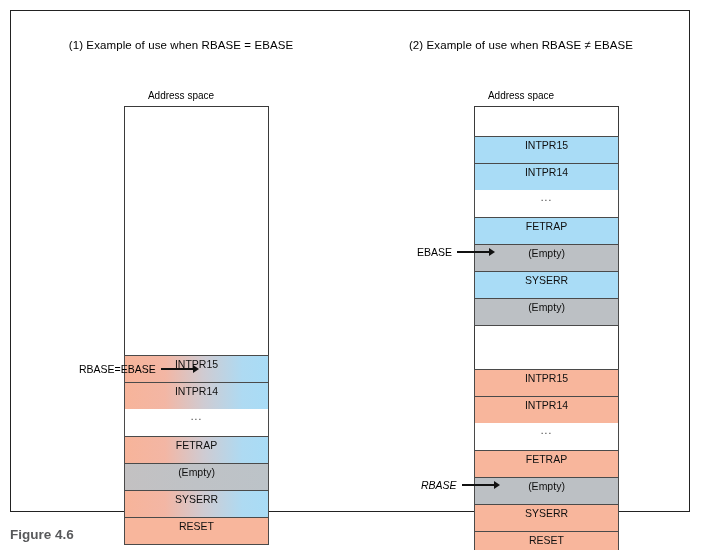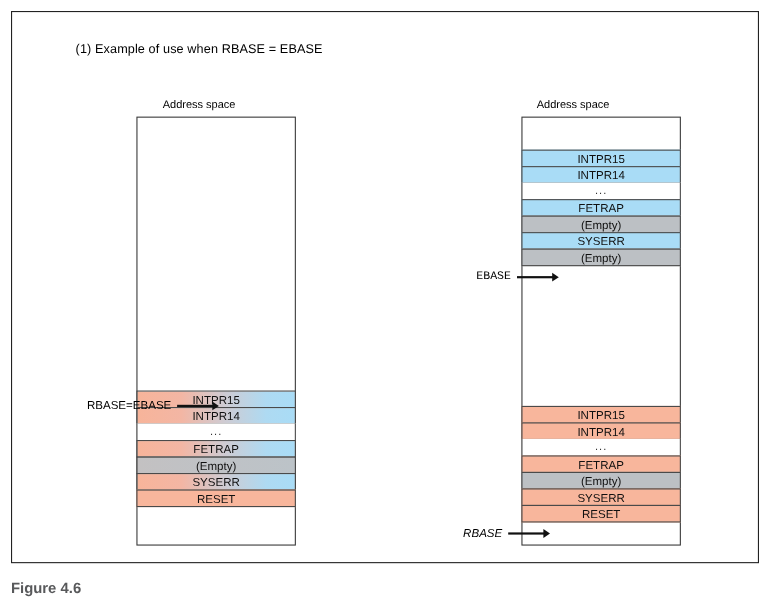--- a/index.html
+++ b/index.html
@@ -71,21 +71,21 @@
 
   
   .vec-group {
     position: absolute;
     left: -1px;
     width: 145px;
   }
 
   .vec-row {
     position: relative;
-    height: 16px;
+    height: 28px;
     line-height: 16px;
     box-sizing: border-box;
     border: 1px solid #4a4a4a;
     margin-top: -1px;
     text-align: center;
     font-size: 10.5px;
     color: #101010;
     white-space: nowrap;
   }
   .vec-row:first-child { margin-top: 0; }
@@ -175,20 +175,21 @@
     <div class="ptr" style="left:22px; top:352px;margin-left:46px;">
       <div class="ptr-label">RBASE=EBASE</div>
       <div class="ptr-line" style="width:33px;"></div>
       <div class="ptr-head"></div>
     </div>
 
   </div>
 
   <div class="panel" id="panel-right">
 
+    <div class="panel-title">(2) Example of use when RBASE ≠ EBASE</div>
 
     <div class="addr-caption">Address space</div>
 
     <div class="addr-box" id="addr-box-right">
 
       <div class="vec-group" id="vec-group-exception" style="top:29px;">
         <div class="vec-row blue">INTPR15</div>
         <div class="vec-row blue">INTPR14</div>
         <div class="vec-row ellipsis">...</div>
         <div class="vec-row blue">FETRAP</div>
@@ -202,21 +203,21 @@
         <div class="vec-row salmon">INTPR14</div>
         <div class="vec-row ellipsis">...</div>
         <div class="vec-row salmon">FETRAP</div>
         <div class="vec-row gray">(Empty)</div>
         <div class="vec-row salmon">SYSERR</div>
         <div class="vec-row salmon">RESET</div>
       </div>
 
     </div>
 
-    <div class="ptr" style="left:82px; top:235px;font-family:Liberation Mono, monospace;">
+    <div class="ptr" style="left:66px; top:235px;">
       <div class="ptr-label">EBASE</div>
       <div class="ptr-line" style="width:33px;"></div>
       <div class="ptr-head"></div>
     </div>
 
     <div class="ptr" style="left:70px; top:468px;font-style:italic;">
       <div class="ptr-label">RBASE</div>
       <div class="ptr-line" style="width:33px;"></div>
       <div class="ptr-head"></div>
     </div>

